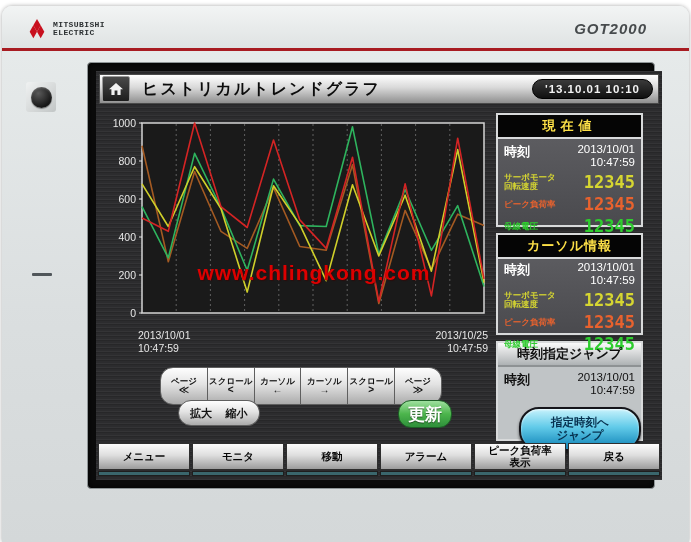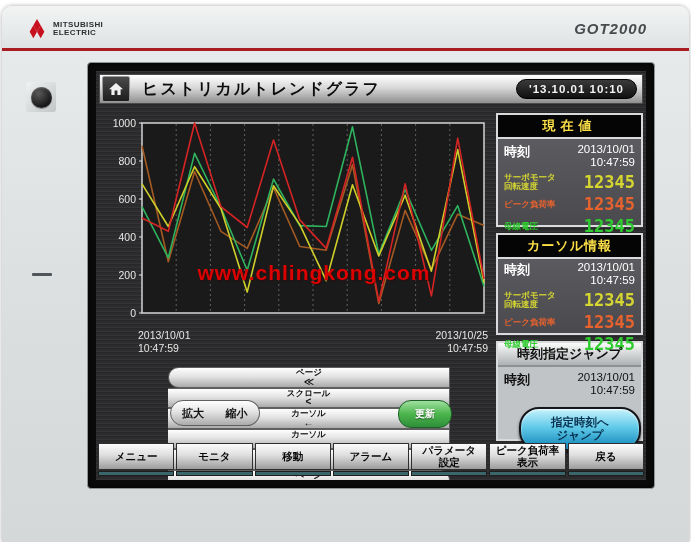--- a/index.html
+++ b/index.html
@@ -1,51 +1,51 @@
 <!DOCTYPE html>
 <html><head>
 <meta charset="utf-8">
 <style>
   html,body{margin:0;padding:0;background:#ffffff;font-family:"Liberation Sans","DejaVu Sans",sans-serif;}
   .stage{position:relative;width:691px;height:542px;overflow:hidden;background:#fff;}
   
   .device{position:absolute;left:2px;top:6px;right:2px;bottom:0;background:linear-gradient(180deg,#e8ecec,#dadedf 60%,#d4d8d9);border-radius:10px 10px 0 0;box-shadow:0 0 4px rgba(0,0,0,.35);}
   .top-strip{position:absolute;left:0;top:0;right:0;height:42px;background:linear-gradient(180deg,#f2f4f4,#dfe3e3);border-radius:10px 10px 0 0;border-bottom:3px solid #a81c22;}
-  .brand{position:absolute;left:24px;top:12px;display:flex;align-items:center;gap:5px;}
+  .brand{position:absolute;left:24px;top:12px;display:flex;align-items:center;gap:5px;font-family:Liberation Mono, monospace;}
   .brand-text{color:#2c3032;font-size:8px;font-weight:bold;line-height:1.05;letter-spacing:.4px;}
   .model{position:absolute;right:42px;top:14px;color:#474b4d;font-size:15px;font-weight:800;letter-spacing:1px;font-style:italic;}
   .side-button{position:absolute;left:24px;top:76px;width:30px;height:30px;background:linear-gradient(135deg,#f0f2f2,#c2c6c6);border-radius:3px;display:flex;align-items:center;justify-content:center;}
   .side-button .knob{width:21px;height:21px;border-radius:50%;background:radial-gradient(circle at 35% 30%,#5a5a5a,#161616 70%);box-shadow:inset 0 1px 2px rgba(255,255,255,.25),0 1px 1px rgba(0,0,0,.4);}
   .side-led{position:absolute;left:30px;top:267px;width:20px;height:3px;background:#50565a;border-radius:1px;}
   
   .screen{position:absolute;left:85px;top:56px;width:568px;height:427px;background:#0b0b0b;border:1px solid #8f9597;border-radius:4px;padding:8px 8px;box-sizing:border-box;box-shadow:inset 0 0 6px #000;}
-  .display{position:relative;width:100%;height:100%;background:#2c2c2e;background-image:repeating-linear-gradient(180deg,rgba(255,255,255,.04) 0 1px,rgba(0,0,0,.12) 1px 2px,rgba(0,0,0,0) 2px 4px);overflow:hidden;}
+  .display{position:relative;width:100%;height:100%;background:#2c2c2e;background-image:repeating-linear-gradient(180deg,rgba(255,255,255,.04) 0 1px,rgba(0,0,0,.12) 1px 2px,rgba(0,0,0,0) 2px 4px);overflow:hidden;padding-left:16px;}
   
   .titlebar{position:absolute;left:3px;top:3px;right:3px;height:30px;background:linear-gradient(180deg,#ffffff,#d9d9d9 45%,#8f8f8f);border:1px solid #4a4a4a;display:flex;align-items:center;box-sizing:border-box;}
   .home-btn{width:26px;height:24px;margin-left:2px;background:linear-gradient(180deg,#4a4a4a,#1d1d1d);border:1px solid #9a9a9a;border-radius:2px;display:flex;align-items:center;justify-content:center;cursor:pointer;}
   .page-title{margin-left:12px;font-size:16px;font-weight:bold;color:#0c0c0c;letter-spacing:2px;}
   .clock{margin-left:auto;margin-right:5px;background:linear-gradient(180deg,#3a3a3a,#101010);border:1px solid #000;border-radius:12px;color:#f2f2f2;font-size:11.5px;font-weight:bold;padding:3px 12px;letter-spacing:1px;}
   
   .chart-block{position:absolute;left:12px;top:44px;width:384px;height:244px;}
   .x-label{position:absolute;color:#e6e6e6;font-size:10.5px;line-height:1.25;white-space:pre-line;}
   .x-label.left{left:30px;bottom:4px;}
   .x-label.right{right:4px;bottom:4px;text-align:right;}
   .watermark{position:absolute;left:50%;top:146px;transform:translateX(-44%);color:#dd0000;font-size:21px;font-weight:800;letter-spacing:1px;text-shadow:1px 1px 1px rgba(60,0,0,.6);white-space:nowrap;}
   
-  .ctl-row1{position:absolute;left:72px;top:296px;width:282px;height:21px;display:flex;flex-direction:column;}
+  .ctl-row1{position:absolute;left:64px;top:296px;width:282px;height:38px;display:flex;}
   .ctl{flex:1;background:linear-gradient(180deg,#fefefe,#e3e3e3 45%,#ababab);border:1px solid #5f5f5f;border-left-width:0;color:#111;display:flex;flex-direction:column;align-items:center;justify-content:center;line-height:1;cursor:pointer;}
   .ctl:first-child{border-left-width:1px;border-radius:13px 0 0 13px;}
   .ctl:last-child{border-radius:0 13px 13px 0;}
   .ctl .l1{font-size:8.5px;font-weight:bold;}
   .ctl .l2{font-size:10px;font-weight:bold;margin-top:0px;}
   .ctl-row2{position:absolute;left:72px;top:329px;width:282px;height:26px;}
   .zoombtn{position:absolute;top:0;height:26px;width:46px;background:linear-gradient(180deg,#fefefe,#e3e3e3 45%,#ababab);border:1px solid #5f5f5f;color:#111;font-size:11px;font-weight:bold;display:flex;align-items:center;justify-content:center;box-sizing:border-box;cursor:pointer;}
-  .zoom-in{left:2px;border-radius:13px 0 0 13px;}
+  .zoom-in{left:10px;border-radius:13px 0 0 13px;}
   .zoom-out{left:46px;border-radius:0 13px 13px 0;border-left-width:0;}
-  .refresh{position:absolute;left:230px;top:0;width:52px;height:26px;border-radius:13px;background:linear-gradient(180deg,#9fe09f,#4cb54c 50%,#2e8f3a);border:1px solid #1d5f26;color:#fff;font-size:10px;font-weight:bold;display:flex;align-items:center;justify-content:center;text-shadow:0 1px 1px rgba(0,0,0,.5);cursor:pointer;}
+  .refresh{position:absolute;left:230px;top:0;width:52px;height:26px;border-radius:13px;background:linear-gradient(180deg,#9fe09f,#4cb54c 50%,#2e8f3a);border:1px solid #1d5f26;color:#fff;font-size:17px;font-weight:bold;display:flex;align-items:center;justify-content:center;text-shadow:0 1px 1px rgba(0,0,0,.5);cursor:pointer;}
   
   .rpanel{position:absolute;left:400px;top:42px;width:147px;}
   .sect{border:2px solid #d8dadb;margin-bottom:6px;box-sizing:border-box;}
   .sect.dark{background:linear-gradient(180deg,#616165,#4a4a4e);}
   .sect.dark .sect-head{background:#050505;color:#fde047;border-bottom:2px solid #d8dadb;}
   .sect-head{text-align:center;font-size:13px;font-weight:bold;padding:2px 0;}
   .sect.light{background:#c0c4c6;}
   .sect.light .sect-head{background:linear-gradient(180deg,#fafafa,#aeb2b4);color:#101010;border-bottom:2px solid #8e9294;}
   .trow{display:flex;justify-content:space-between;padding:4px 6px 2px 6px;}
   .trow .tlabel{color:#fff;font-size:13px;font-weight:bold;}
@@ -243,25 +243,20 @@
             </div>
           <div class="tab">
               <div class="tab-face" style="white-space: pre-line;">移動</div>
               <div class="tab-bar"></div>
             </div>
           <div class="tab">
               <div class="tab-face" style="white-space: pre-line;">アラーム</div>
               <div class="tab-bar"></div>
             </div>
           <div class="tab">
-              <div class="tab-face" style="white-space: pre-line;">パラメータ
-設定</div>
-              <div class="tab-bar"></div>
-            </div>
-          <div class="tab">
               <div class="tab-face" style="white-space: pre-line;">ピーク負荷率
 表示</div>
               <div class="tab-bar"></div>
             </div>
           <div class="tab">
               <div class="tab-face" style="white-space: pre-line;">戻る</div>
               <div class="tab-bar"></div>
             </div>
         </div>
 

